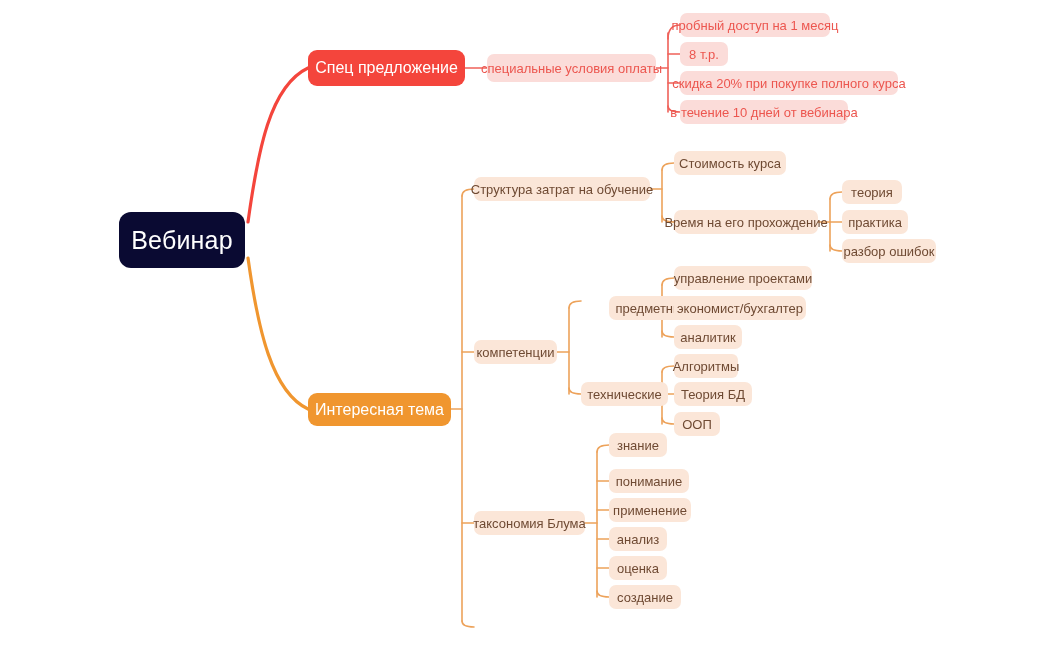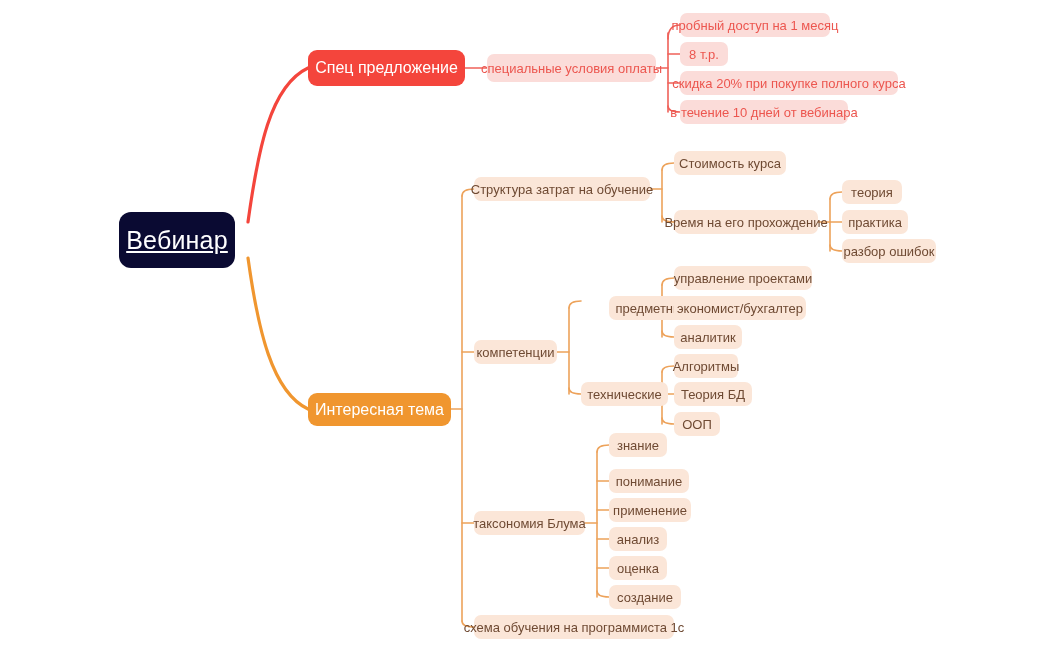--- a/index.html
+++ b/index.html
@@ -135,21 +135,21 @@
     <path d="M 585 523 L 597 523" fill="none" stroke="#eda25a" stroke-width="1.6" stroke-linecap="round"></path>
     <path d="M 597 452 L 597 597" fill="none" stroke="#eda25a" stroke-width="1.6" stroke-linecap="round"></path>
     <path d="M 597 452 Q 597 445 609 445" fill="none" stroke="#eda25a" stroke-width="1.6" stroke-linecap="round"></path>
     <path d="M 597 481 L 609 481" fill="none" stroke="#eda25a" stroke-width="1.6" stroke-linecap="round"></path>
     <path d="M 597 510 L 609 510" fill="none" stroke="#eda25a" stroke-width="1.6" stroke-linecap="round"></path>
     <path d="M 597 539 L 609 539" fill="none" stroke="#eda25a" stroke-width="1.6" stroke-linecap="round"></path>
     <path d="M 597 568 L 609 568" fill="none" stroke="#eda25a" stroke-width="1.6" stroke-linecap="round"></path>
     <path d="M 597 591 Q 597 597 609 597" fill="none" stroke="#eda25a" stroke-width="1.6" stroke-linecap="round"></path>
   </svg>
 
-  <div class="node node-root" style="left:119px; top:212px; width:116px; height:56px;text-decoration:underline;">Вебинар</div>
+  <div class="node node-root" style="left:119px; top:212px; width:126px; height:56px;">Вебинар</div>
 
   <div class="node node-l1-red" style="left:308px; top:50px; width:157px; height:36px;">Спец предложение</div>
 
   <div class="node node-red-soft" style="left:487px; top:54px; width:169px; height:28px;">специальные условия оплаты</div>
 
   <div class="node node-red-soft" style="left:680px; top:13px; width:150px; height:24px;">пробный доступ на 1 месяц</div>
 
   <div class="node node-red-soft" style="left:680px; top:42px; width:48px; height:24px;">8 т.р.</div>
 
   <div class="node node-red-soft" style="left:680px; top:71px; width:218px; height:24px;">скидка 20% при покупке полного курса</div>
@@ -195,15 +195,14 @@
   <div class="node node-orange-soft" style="left:609px; top:469px; width:80px; height:24px;">понимание</div>
 
   <div class="node node-orange-soft" style="left:609px; top:498px; width:82px; height:24px;">применение</div>
 
   <div class="node node-orange-soft" style="left:609px; top:527px; width:58px; height:24px;">анализ</div>
 
   <div class="node node-orange-soft" style="left:609px; top:556px; width:58px; height:24px;">оценка</div>
 
   <div class="node node-orange-soft" style="left:609px; top:585px; width:72px; height:24px;">создание</div>
 
-  <div class="node node-orange-soft" style="left:474px; top:615px; width:200px; height:24px;">схема обучения на программиста 1с</div>
 
 </div>
 
 </body></html>

